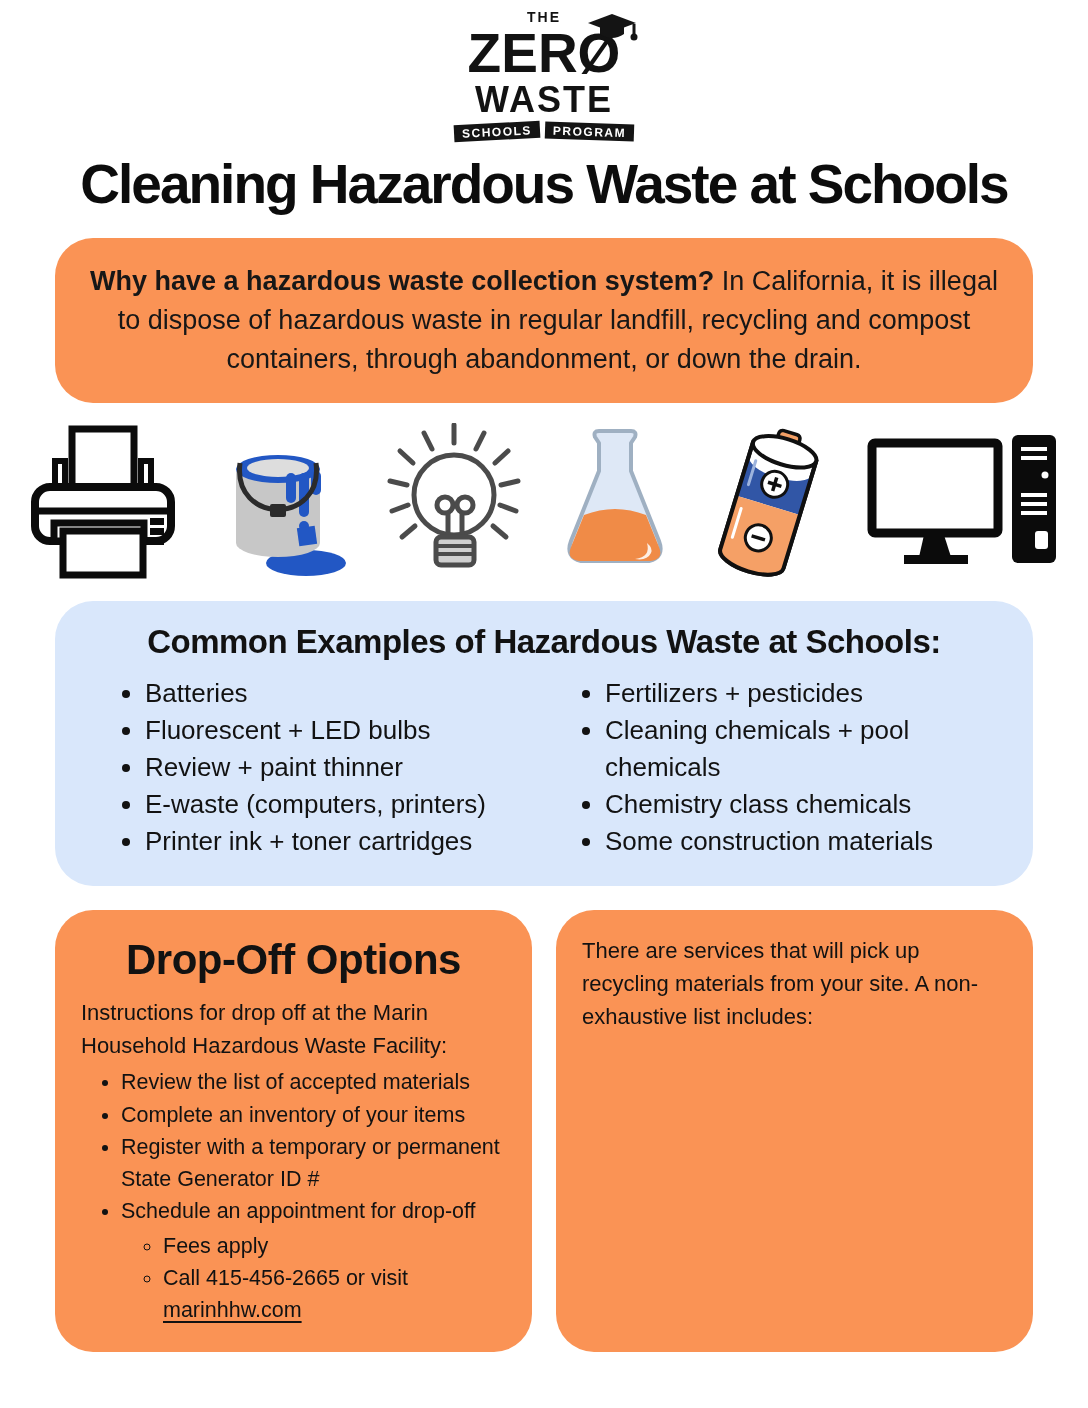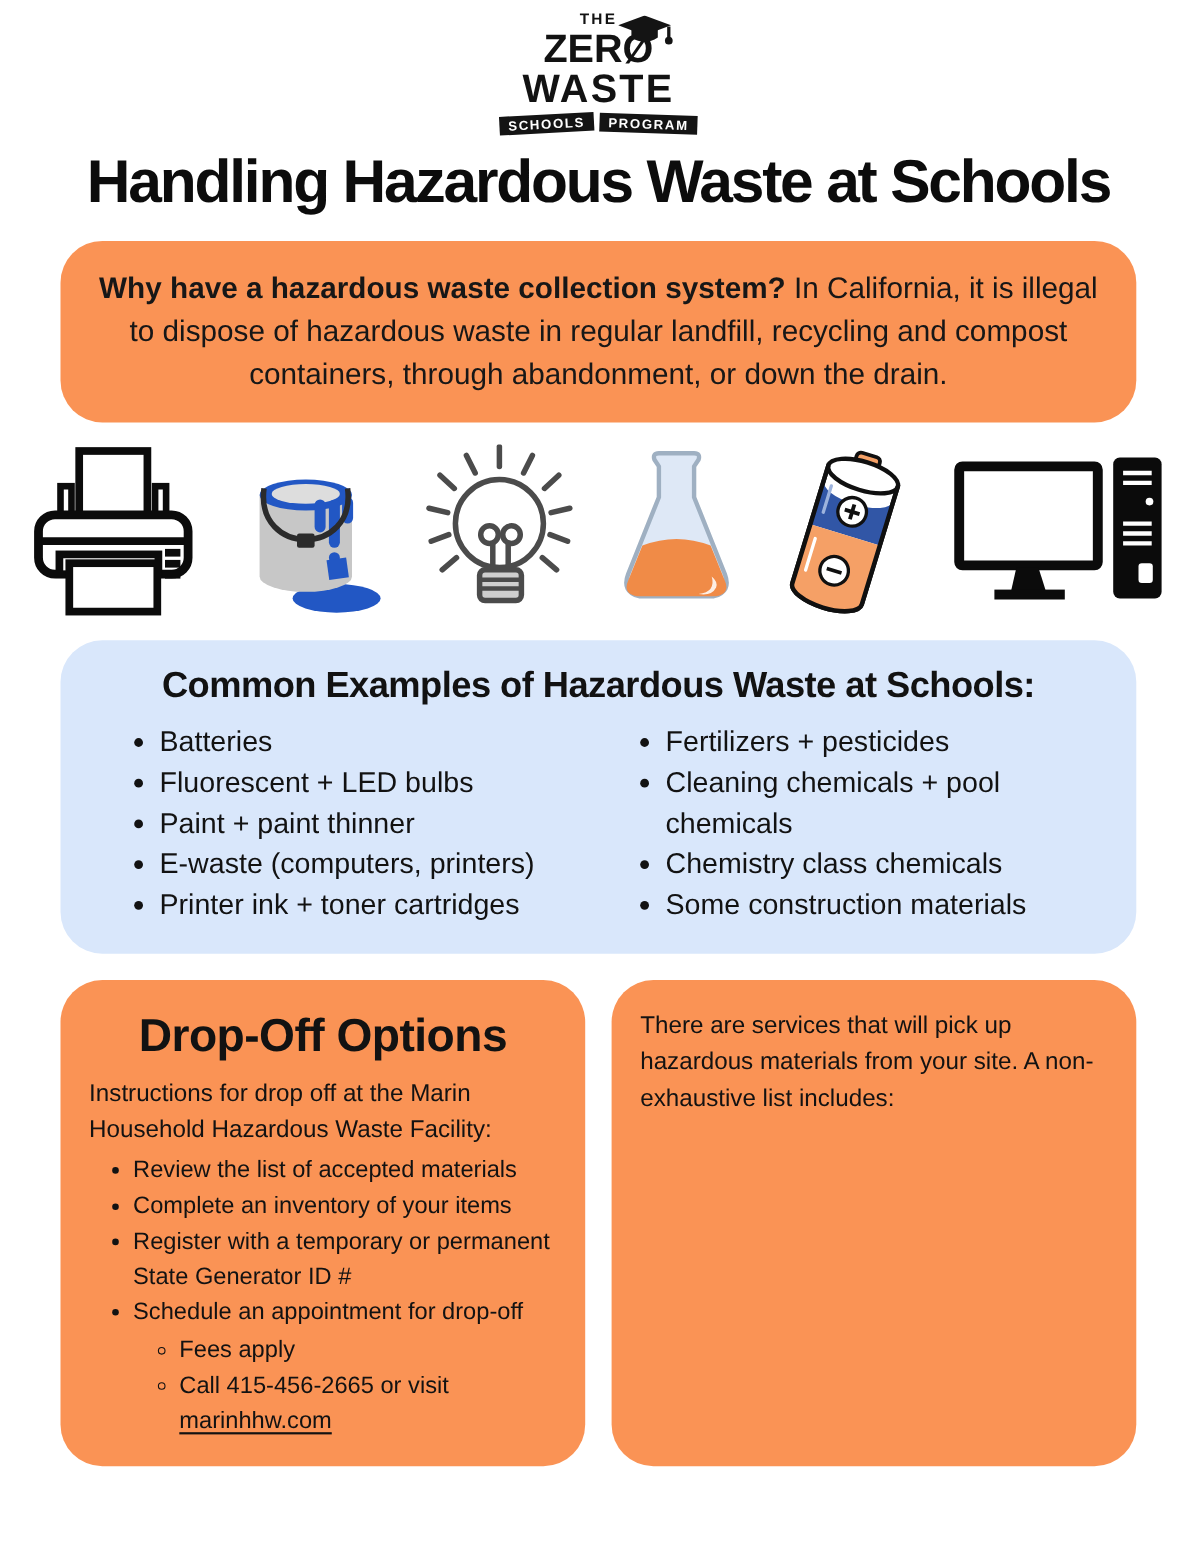--- a/index.html
+++ b/index.html
@@ -9,21 +9,21 @@
     background: #ffffff;
     font-family: "Liberation Sans", sans-serif;
     color: #121212;
     overflow: hidden;
   }
 
   
   .logo { text-align: center; padding-top: 10px; line-height: 1; }
   .logo-the { font-size: 14px; font-weight: 900; letter-spacing: 2px; margin-bottom: 2px; }
   .logo-zero-wrap { position: relative; display: inline-block; }
-  .logo-zero { font-size: 36px; font-weight: 900; letter-spacing: 0px; }
+  .logo-zero { font-size: 55px; font-weight: 900; letter-spacing: 0px; }
   .logo-cap { position: absolute; top: -12px; right: -20px; }
   .logo-waste { font-size: 36px; font-weight: 900; letter-spacing: 2px; margin-top: 1px; }
   .logo-badges { display: flex; justify-content: center; gap: 5px; margin-top: 5px; }
   .logo-badge {
     background: #141414; color: #fff; font-size: 12px; font-weight: 800;
     letter-spacing: 1.5px; padding: 3px 8px 2px;
   }
   .badge-schools { transform: rotate(-3deg); }
   .badge-program { transform: rotate(2deg); }
 
@@ -98,21 +98,21 @@
       <circle cx="46" cy="23" r="3.5" fill="#141414"></circle>
     </svg>
   </div>
   <div class="logo-waste">WASTE</div>
   <div class="logo-badges">
     <span class="logo-badge badge-schools">SCHOOLS</span>
     <span class="logo-badge badge-program">PROGRAM</span>
   </div>
 </div>
 
-<h1 class="page-title">Handling Hazardous Waste at Schools</h1>
+<h1 class="page-title">Cleaning Hazardous Waste at Schools</h1>
 
 <div class="why-box">
   <p style="margin:0"><strong>Why have a hazardous waste collection system?</strong> <span>In California, it is illegal to dispose of hazardous waste in regular landfill, recycling and compost containers, through abandonment, or down the drain.</span></p>
 </div>
 
 <div class="icons-row">
 
   <svg width="148" height="160" viewBox="0 0 148 160">
     <rect x="44" y="6" width="62" height="66" fill="#fff" stroke="#0b0b0b" stroke-width="7"></rect>
     <rect x="27" y="38" width="10" height="30" fill="#fff" stroke="#0b0b0b" stroke-width="6"></rect>
@@ -204,21 +204,21 @@
   </svg>
 </div>
 
 <div class="examples-box">
   <h2>Common Examples of Hazardous Waste at Schools:</h2>
   <div class="examples-cols">
     <div class="col-left">
       <ul>
           <li>Batteries</li>
           <li>Fluorescent + LED bulbs</li>
-          <li>Paint + paint thinner</li>
+          <li>Review + paint thinner</li>
           <li>E-waste (computers, printers)</li>
           <li>Printer ink + toner cartridges</li>
         </ul>
     </div>
     <div class="col-right">
       <ul>
           <li>Fertilizers + pesticides</li>
           <li>Cleaning chemicals + pool chemicals</li>
           <li>Chemistry class chemicals</li>
           <li>Some construction materials</li>
@@ -241,16 +241,16 @@
     <ul class="sub">
       <li>Fees apply</li>
       <li>
         <span>Call 415-456-2665 or visit</span>
         <a href="#">marinhhw.com</a>
       </li>
     </ul>
   </div>
 
   <div class="obox pickup">
-    <p class="intro">There are services that will pick up hazardous materials from your site. A non-exhaustive list includes:</p>
+    <p class="intro">There are services that will pick up recycling materials from your site. A non-exhaustive list includes:</p>
   </div>
 
 </div>
 
 </body></html>

